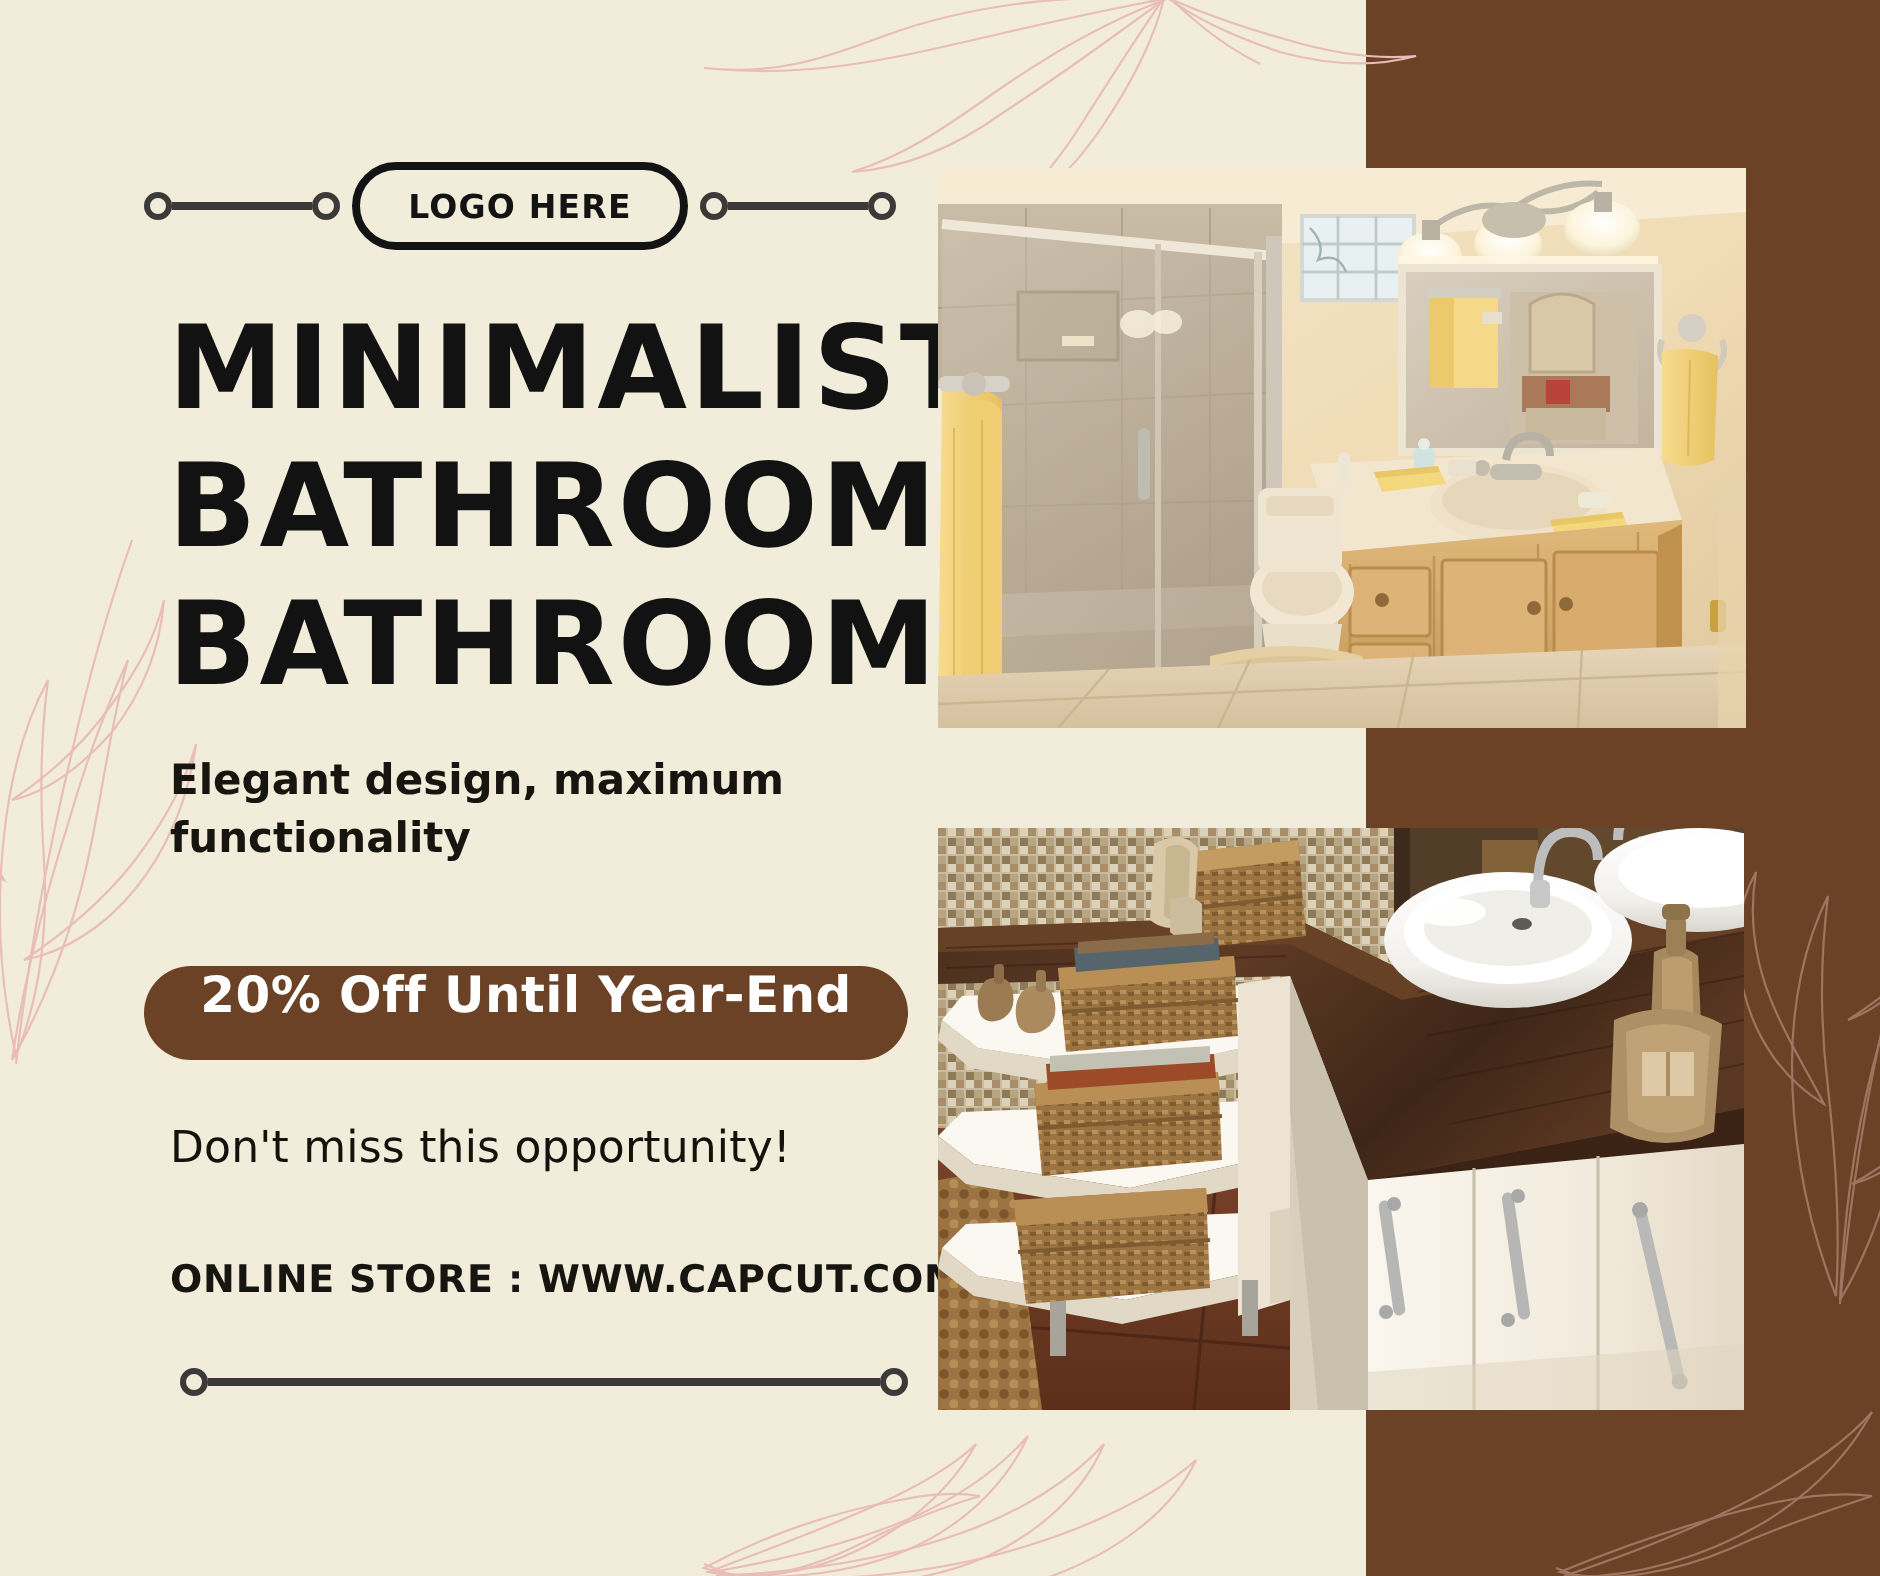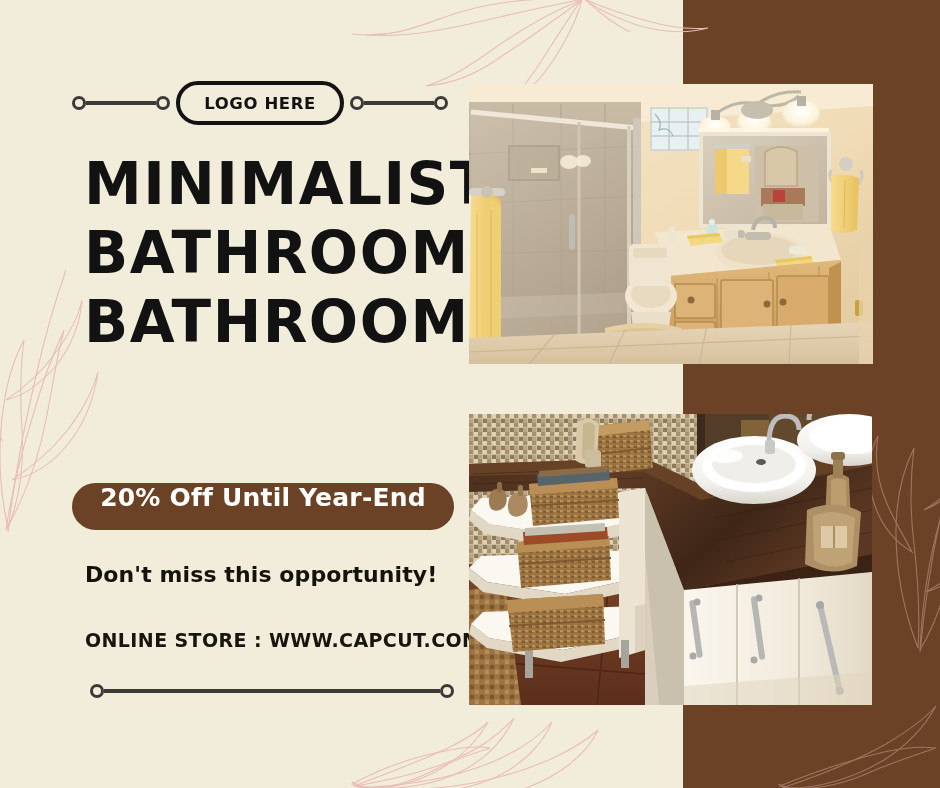--- a/index.html
+++ b/index.html
@@ -55,21 +55,21 @@
   
   .discount{
     position:absolute;left:72px;top:483px;height:47px;width:382px;
     background:#6B4226;border-radius:24px;
     display:flex;justify-content:center;box-sizing:border-box;
   }
   .discount span{font-family:"DejaVu Sans", sans-serif;font-weight:700;font-size:25px;color:#FFFFFF;letter-spacing:.2px;}
 
   
   .tagline{position:absolute;left:85px;top:562px;
-    font-family:"DejaVu Sans", sans-serif;font-weight:700;font-size:22px;color:#14120D;letter-spacing:.1px;}
+    font-family:"DejaVu Sans", sans-serif;font-weight:400;font-size:22px;color:#14120D;letter-spacing:.1px;}
   .store{position:absolute;left:85px;top:629px;
     font-family:"DejaVu Sans", sans-serif;font-weight:700;font-size:19px;color:#17150F;letter-spacing:.4px;}
 
   
   .divider{position:absolute;left:90px;top:684px;width:364px;display:flex;align-items:center;}
   .divider .dot{width:14px;height:14px;border-radius:50%;border:3.5px solid #3B3A38;background:#F2EDDA;box-sizing:border-box;flex:0 0 auto;}
   .divider .bar{height:4px;background:#3B3A38;flex:1 1 auto;}
 
   
   .photo{position:absolute;overflow:hidden;}
@@ -151,20 +151,21 @@
       <span class="dot"></span>
     </span>
   </div>
 
   <div class="headline">
     <div>MINIMALIST</div>
     <div>BATHROOM</div>
     <div>BATHROOM</div>
   </div>
 
+  <div class="subtitle">Elegant design, maximum functionality</div>
 
   <div class="discount">
     <span>20% Off Until Year-End</span>
   </div>
 
   <div class="tagline">Don't miss this opportunity!</div>
 
   <div class="store">ONLINE STORE : WWW.CAPCUT.COM</div>
 
   <div class="divider">

